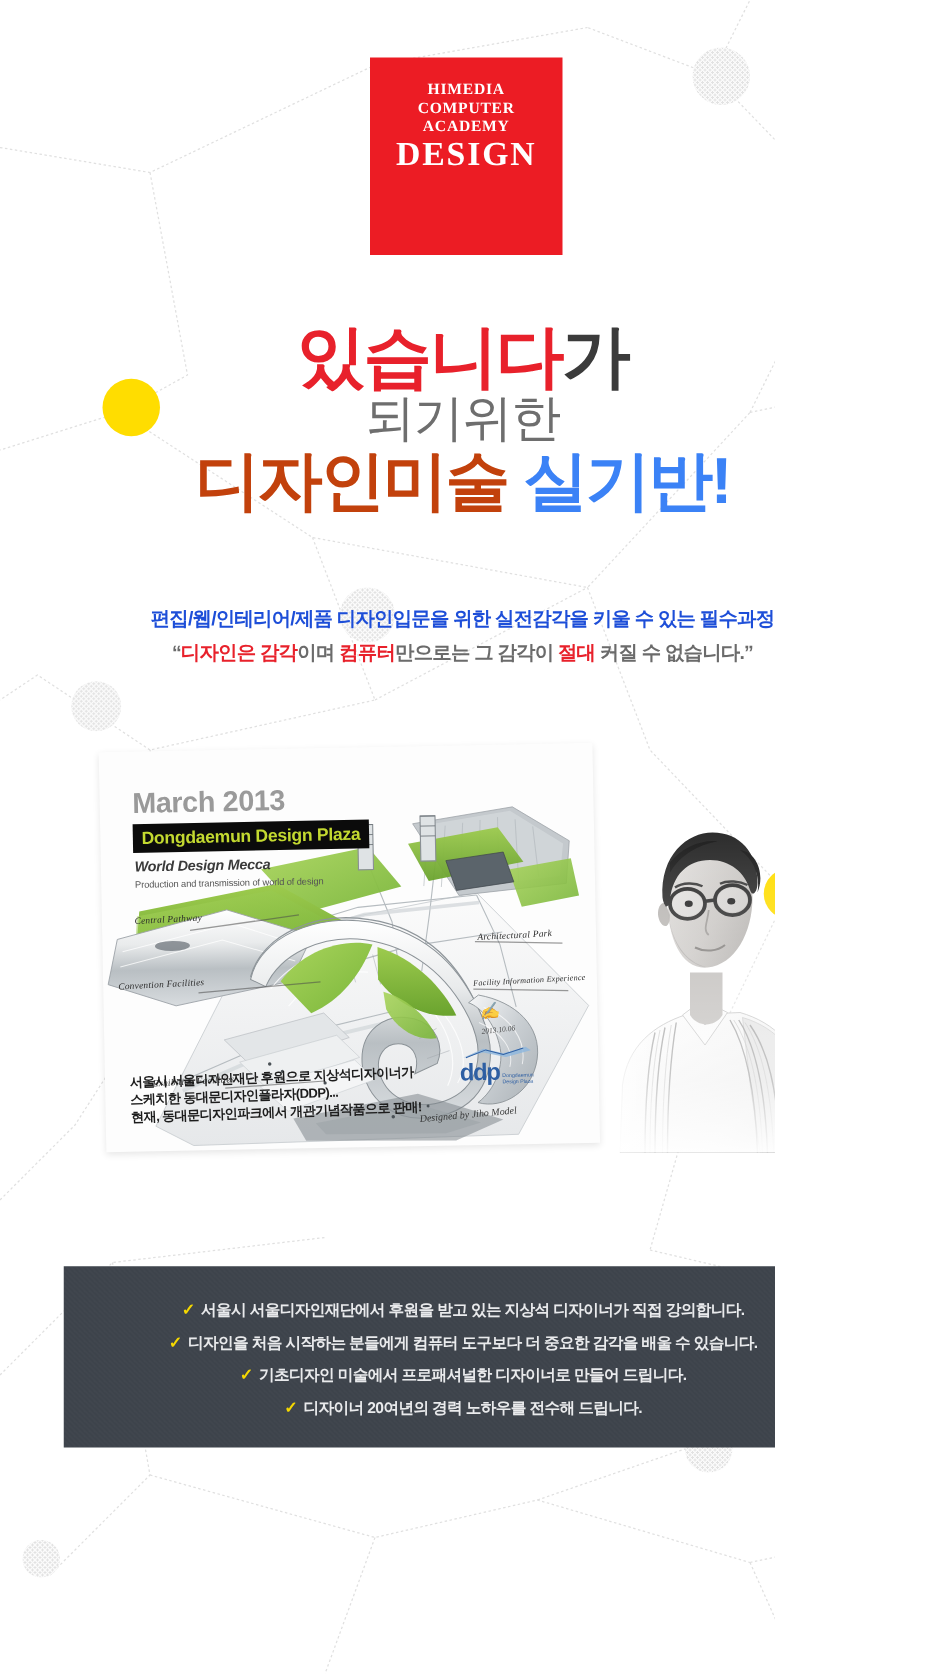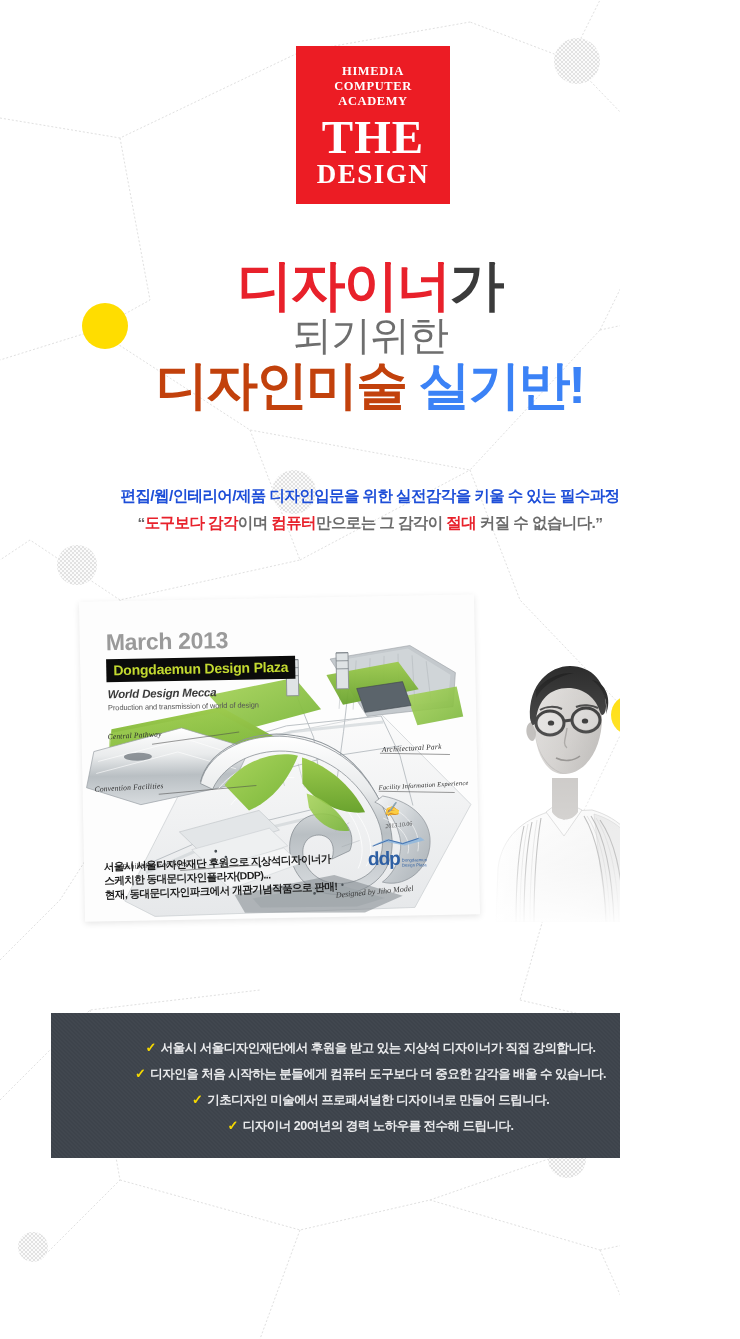--- a/index.html
+++ b/index.html
@@ -217,37 +217,36 @@
   <div class="dot-gray" style="left:548px; top:1140px; width:38px; height:38px;"></div>
   <div class="dot-gray" style="left:18px; top:1232px; width:30px; height:30px;"></div>
   <div class="dot-gray" style="left:698px; top:1222px; width:34px; height:34px;"></div>
 
   <div id="logo">
     <div class="lg-sub">
       <div>HIMEDIA</div>
       <div>COMPUTER</div>
       <div>ACADEMY</div>
     </div>
-    <div class="lg-the">THE</div>
     <div class="lg-design">DESIGN</div>
   </div>
 
   <div id="headline">
     <div class="hl-line hl1">
-      <span class="red">디자이너</span><span class="dark">가</span>
+      <span class="red">있습니다</span><span class="dark">가</span>
     </div>
     <div class="hl-line hl2">되기위한</div>
     <div class="hl-line hl3">
       <span class="red">디자인미술</span><span class="dark"> 실기반!</span>
     </div>
   </div>
 
   <div id="subtitle">
     <div class="sub1">편집/웹/인테리어/제품 디자인입문을 위한 실전감각을 키울 수 있는 필수과정</div>
-    <div class="sub2"><span class="gray">“</span><span class="red">도구보다 감각</span><span class="gray">이며 </span><span class="red">컴퓨터</span><span class="gray">만으로는 그 감각이 </span><span class="red">절대</span><span class="gray"> 커질 수 없습니다.</span><span class="gray">”</span></div>
+    <div class="sub2"><span class="gray">“</span><span class="red">디자인은 감각</span><span class="gray">이며 </span><span class="red">컴퓨터</span><span class="gray">만으로는 그 감각이 </span><span class="red">절대</span><span class="gray"> 커질 수 없습니다.</span><span class="gray">”</span></div>
   </div>
 
   <div id="illustration">
 
     <div id="sketch-card">
       <div class="card-inner">
 
         <svg style="position:absolute; left:0; top:0; width:395px; height:320px;" viewBox="0 0 395 320">
           <defs>
             <linearGradient id="metalA" x1="0" y1="0" x2="0" y2="1">

